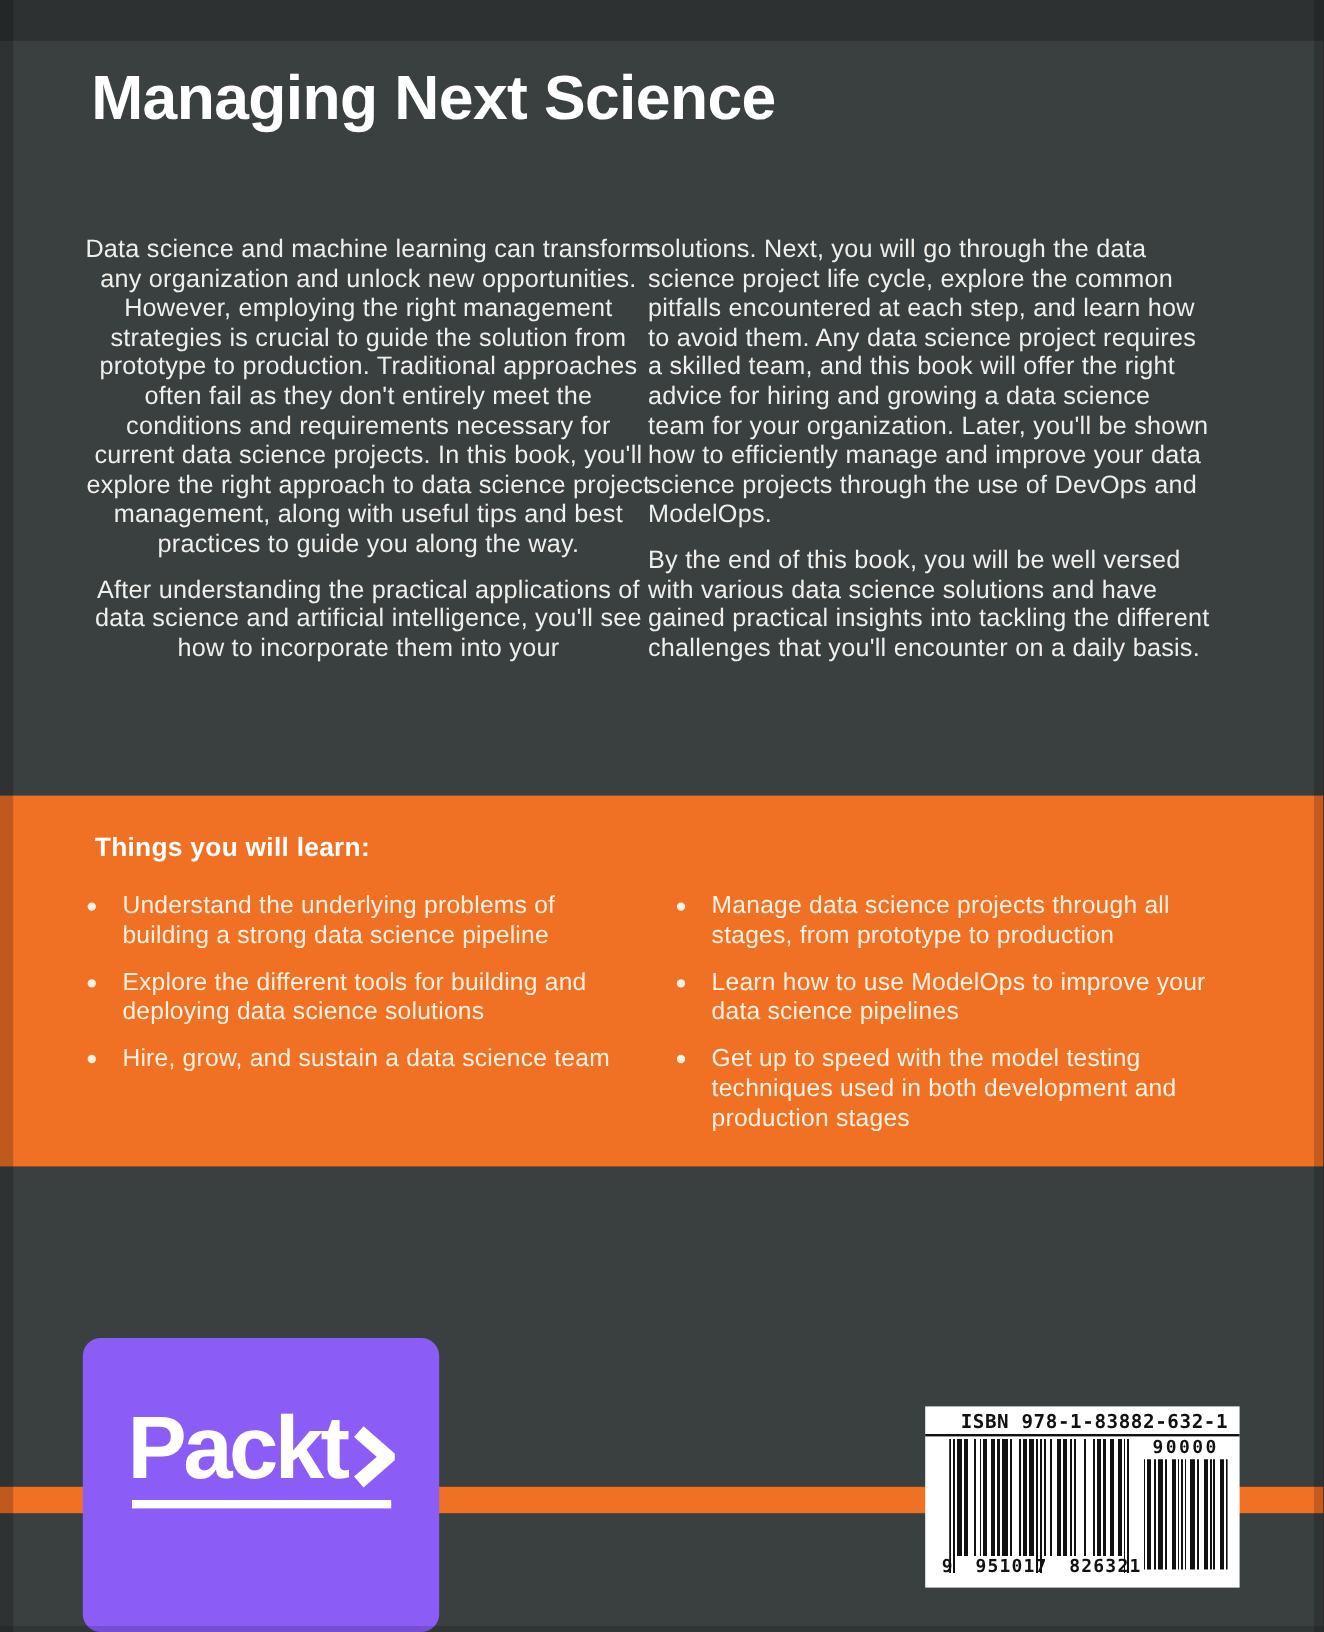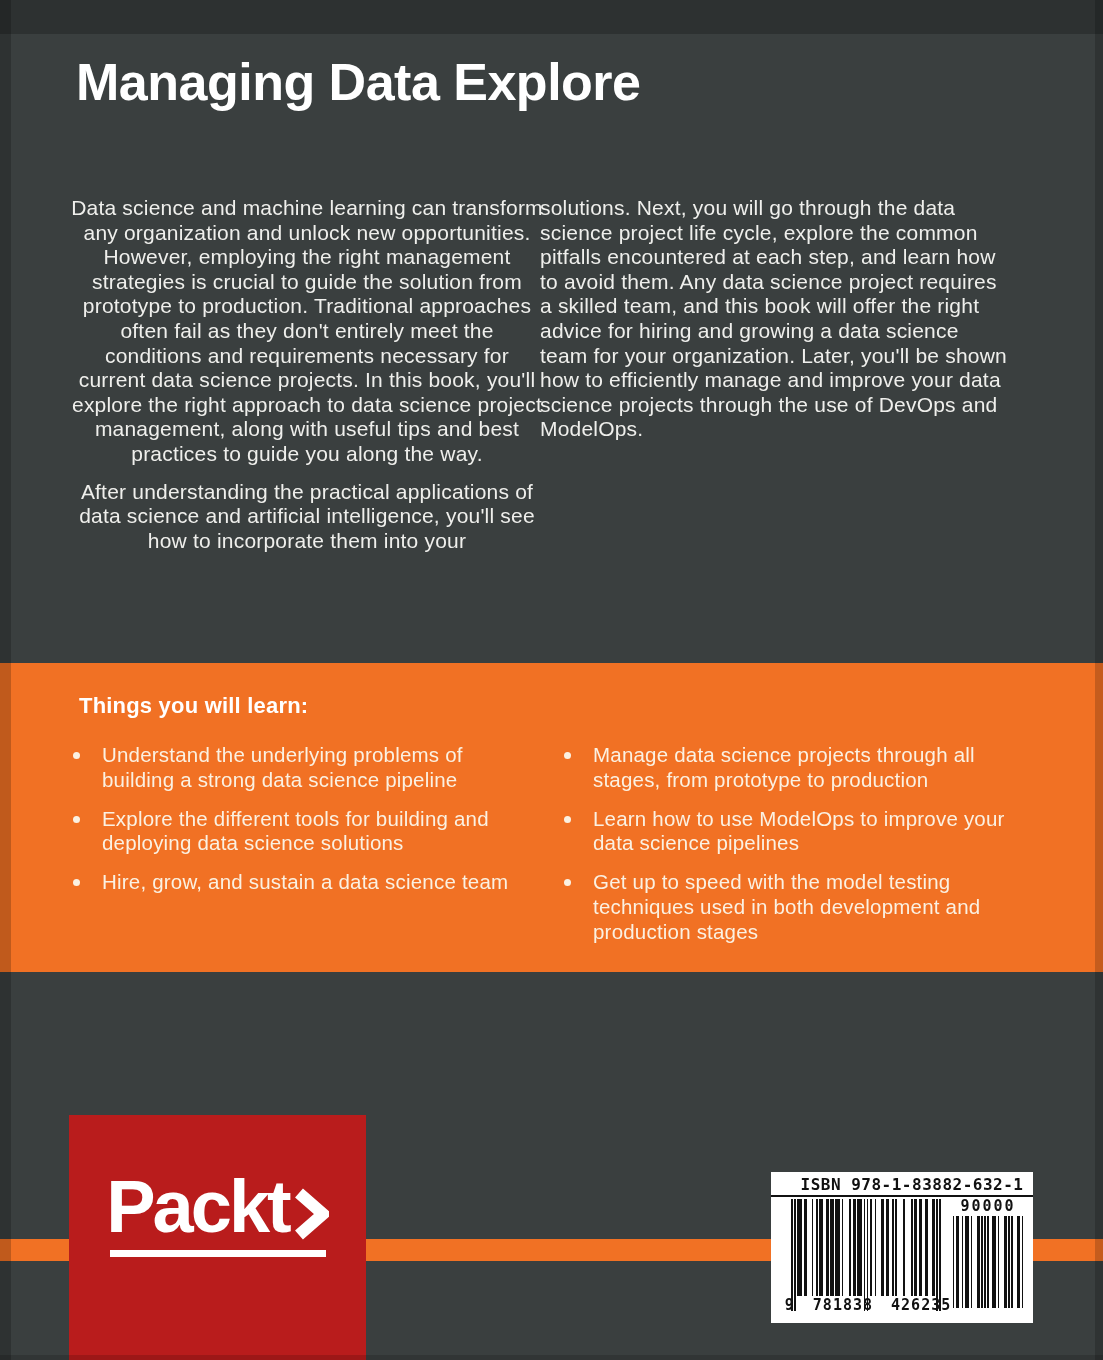--- a/index.html
+++ b/index.html
@@ -63,23 +63,24 @@
   
   .footer-stripe {
     position:absolute; left:0; top:1239px;
     width:1103px; height:22px;
     background:#f17124;
     z-index:1;
   }
   .packt-box {
     position:absolute; left:69px; top:1115px;
     width:297px; height:245px;
-    background:#b91c1c;
+    background:#8b5cf6;
     z-index:2;
     text-align:center;
+    border-radius:15px;
   }
   .packt-logo {
     position:absolute; left:0; top:55px; width:100%;
     display:flex; align-items:center; justify-content:center;
     color:#ffffff;
   }
   .packt-logo .logo-word {
     font-size:74px; font-weight:700; letter-spacing:-3px; line-height:74px;
   }
   .packt-logo .logo-chevron { margin-left:4px; margin-top:14px; }
@@ -128,29 +129,30 @@
   .edge-top    { left:0; top:0; width:1103px; height:34px; }
   .edge-left   { left:0; top:0; width:11px; height:1360px; background:rgba(0,0,0,0.20); }
   .edge-right  { right:0; top:0; width:8px; height:1360px; background:rgba(0,0,0,0.18); }
   .edge-bottom { left:0; bottom:0; width:1103px; height:5px; background:rgba(0,0,0,0.15); }
 </style>
 </head>
 <body>
 
 <div class="cover">
 
-  <h1 class="title">Managing Data Explore</h1>
+  <h1 class="title">Managing Next Science</h1>
 
   <div class="desc-col left">
     <p>Data science and machine learning can transform any organization and unlock new opportunities. However, employing the right management strategies is crucial to guide the solution from prototype to production. Traditional approaches often fail as they don't entirely meet the conditions and requirements necessary for current data science projects. In this book, you'll explore the right approach to data science project management, along with useful tips and best practices to guide you along the way.</p>
     <p>After understanding the practical applications of data science and artificial intelligence, you'll see how to incorporate them into your</p>
   </div>
 
   <div class="desc-col right">
     <p>solutions. Next, you will go through the data science project life cycle, explore the common pitfalls encountered at each step, and learn how to avoid them. Any data science project requires a skilled team, and this book will offer the right advice for hiring and growing a data science team for your organization. Later, you'll be shown how to efficiently manage and improve your data science projects through the use of DevOps and ModelOps.</p>
+    <p>By the end of this book, you will be well versed with various data science solutions and have gained practical insights into tackling the different challenges that you'll encounter on a daily basis.</p>
   </div>
 
   <div class="learn-band">
     <div class="learn-heading">Things you will learn:</div>
 
     <div class="bullets left">
       <div class="bullet">
         <span class="dot"></span>
         <span class="bullet-text">Understand the underlying problems of building a strong data science pipeline</span>
       </div>
@@ -263,21 +265,21 @@
         <rect x="28" y="0" width="1" height="100"></rect>
         <rect x="30" y="0" width="1" height="100"></rect>
         <rect x="34" y="0" width="1" height="100"></rect>
         <rect x="35" y="0" width="1" height="100"></rect>
         <rect x="37" y="0" width="1" height="100"></rect>
         <rect x="39" y="0" width="1" height="100"></rect>
         <rect x="43" y="0" width="1" height="100"></rect>
         <rect x="44" y="0" width="1" height="100"></rect>
         <rect x="46" y="0" width="1" height="100"></rect>
       </svg>
-    <div class="bc-digits">9 781838 426235</div>
+    <div class="bc-digits">9 951017 826321</div>
   </div>
 
   <div class="edge edge-top"></div>
   <div class="edge edge-left"></div>
   <div class="edge edge-right"></div>
   <div class="edge edge-bottom"></div>
 
 </div>
 
 </body></html>

